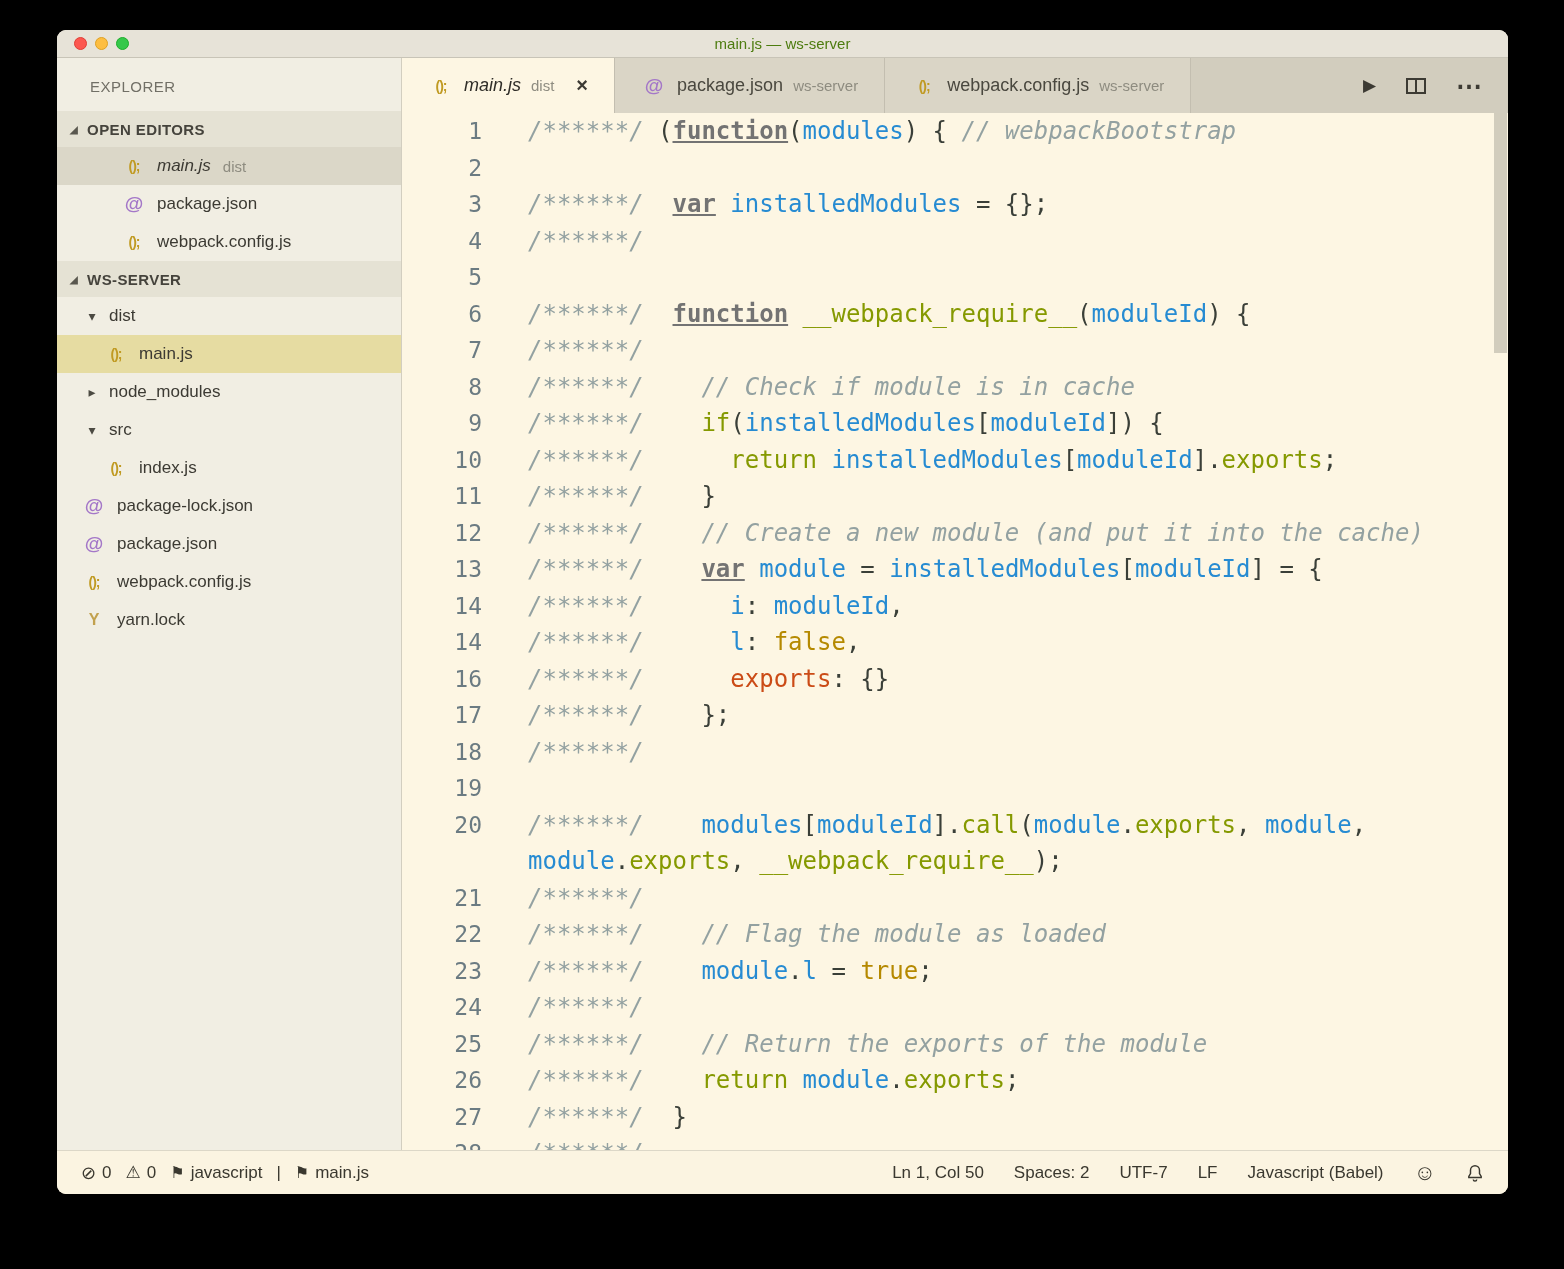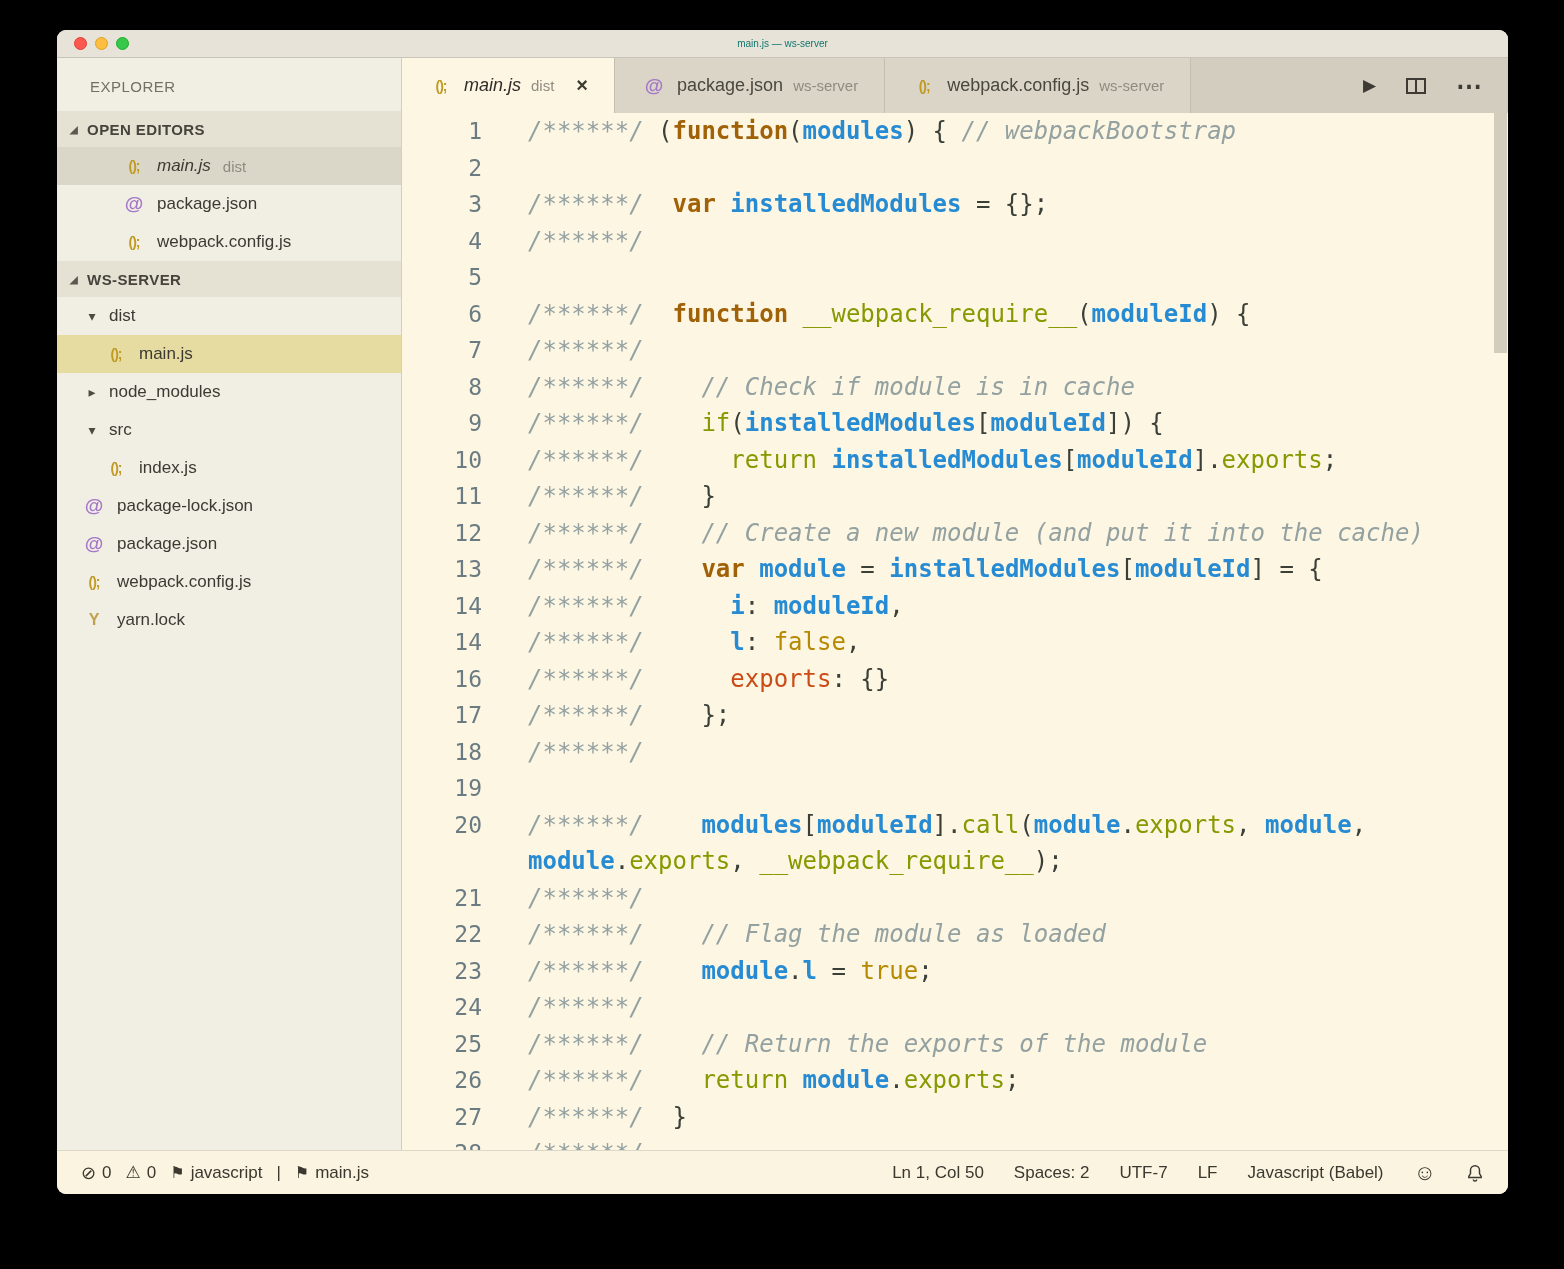--- a/index.html
+++ b/index.html
@@ -16,21 +16,21 @@
   
   .titlebar {
     flex:0 0 28px; background:#E7E3D8; border-bottom:1px solid #C8C4B7;
     position:relative; display:flex; align-items:center; justify-content:center;
   }
   .traffic { position:absolute; left:17px; top:0; height:100%; display:flex; align-items:center; gap:8px; }
   .tl { width:13px; height:13px; border-radius:50%; }
   .tl.red    { background:#FC5850; border:1px solid #DF3E36; }
   .tl.yellow { background:#FDBE41; border:1px solid #DEA123; }
   .tl.green  { background:#35C84A; border:1px solid #1DAD2B; }
-  .title { font-size:10px; color:#0f766e; }
+  .title { font-size:15px; color:#4d7c0f; }
 
   
   .main { flex:1; display:flex; min-height:0; }
 
   
   .sidebar { flex:0 0 345px; width:345px; background:#F1EEE3; border-right:1px solid #D2CEC0;
              font-size:17px; color:#3c3a33; overflow:hidden; }
   .explorer-title { padding:20px 0 16px 33px; font-size:15px; color:#716f66; letter-spacing:0.5px; }
   .sec-header { height:36px; background:#E5E2D4; display:flex; align-items:center; gap:9px;
                 font-weight:bold; font-size:15px; letter-spacing:0.4px; color:#45433c; padding-left:13px; }
@@ -66,23 +66,23 @@
   .split-icon::after { content:""; position:absolute; left:50%; top:0; bottom:0; width:2px; margin-left:-1px; background:#3c3a33; }
   .more-icon { font-size:26px; font-weight:bold; line-height:16px; }
 
   
   .editor-wrap { flex:1; position:relative; overflow:hidden; background:#FDF6E3;
                  font-family:"DejaVu Sans Mono", monospace; font-size:24px; }
   .code-row { display:flex; height:36.5px; line-height:36.5px; white-space:pre; }
   .gutter { flex:0 0 80px; text-align:right; color:#6b7b82; font-size:23px; }
   .code { padding-left:46px; white-space:pre; }
   .tok-c { color:#93A1A1; font-style:italic; }
-  .tok-k { color:#a16207; font-weight:bold; }
+  .tok-k { color:#737373; font-weight:bold;text-decoration:underline; }
   .tok-g { color:#859900; }
-  .tok-b { color:#268BD2;font-weight:bold; }
+  .tok-b { color:#268BD2; }
   .tok-o { color:#B58900; }
   .tok-r { color:#CB4B16; }
   .tok-p { color:#3a3f38; }
   .scroll-thumb { position:absolute; top:0; right:1px; width:13px; height:240px;
                   background:rgba(100,100,90,0.28); }
 
   
   .statusbar { flex:0 0 44px; background:#FBF4E1; border-top:1px solid #DCD7C7;
                display:flex; align-items:center; font-size:17px; color:#3a382f; padding:0 24px; }
   .sb-left  { display:flex; align-items:center; gap:14px; }

